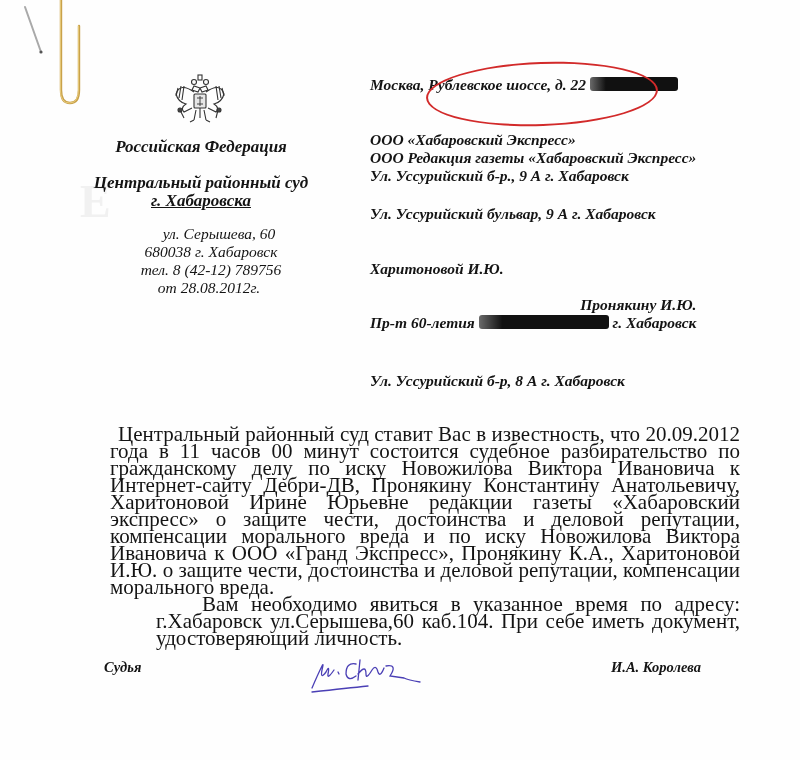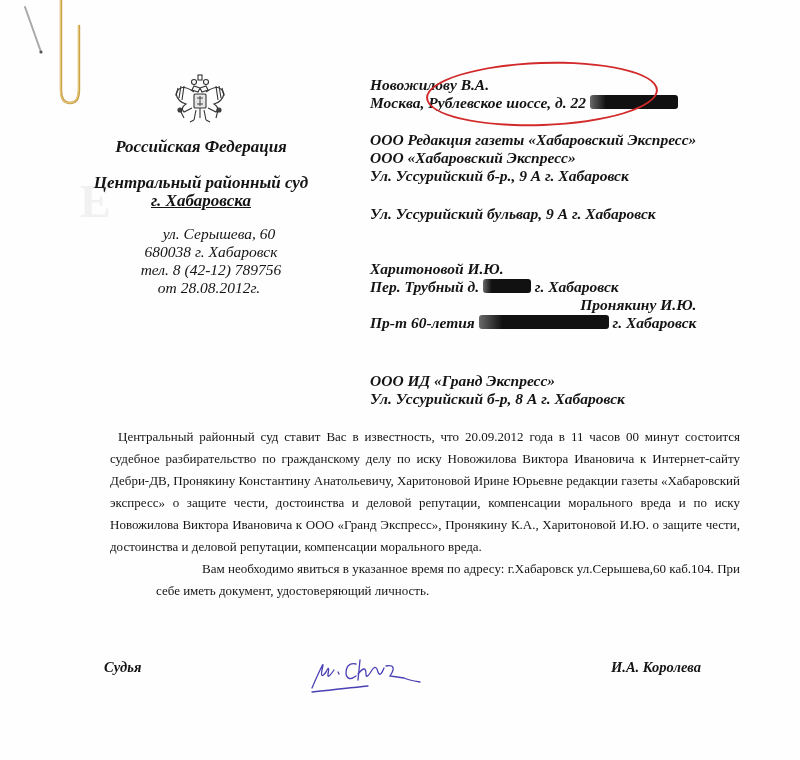--- a/index.html
+++ b/index.html
@@ -18,21 +18,21 @@
   .wire { position:absolute; left:22px; top:4px; width:24px; height:52px; }
   .emblem { position:absolute; left:172px; top:74px; width:56px; height:50px; }
   .left-col { position:absolute; left:86px; width:230px; text-align:center; font-style:italic; }
   .left-col .b { font-weight:bold; font-size:17px; }
   .left-col .r { font-size:15.5px; line-height:18px; }
   .right-col { position:absolute; left:370px; font-style:italic; font-weight:bold; font-size:15.5px; line-height:18px; white-space:nowrap; }
   .right-col .blk { position:absolute; left:0; white-space:nowrap; }
   .redact { display:inline-block; background:#111; height:14px; vertical-align:-1px; border-radius:3px; filter:blur(0.6px); }
   .redact.soft { background:linear-gradient(90deg,#6a6a6a 0%,#111 18%,#111 100%); }
   .oval { position:absolute; left:426px; top:62px; width:228px; height:60px; border:2.5px solid #d22a2a; border-radius:50%; transform:rotate(-2deg); }
-  .body-text { position:absolute; left:110px; top:426px; width:630px; font-size:13px; line-height:22px; text-align:justify; }
+  .body-text { position:absolute; left:110px; top:426px; width:630px; font-size:21px; line-height:17px; text-align:justify; }
   .body-text p { margin:0; }
   .body-text p.first { text-indent:8px; }
   .body-text p.second { text-indent:46px;margin-left:46px; }
   .sig-label { position:absolute; top:659px; font-style:italic; font-weight:bold; font-size:14.5px; }
   .signature { position:absolute; left:308px; top:652px; width:120px; height:45px; }
 </style>
 </head>
 <body>
 
 <div class="paper">
@@ -72,41 +72,38 @@
     <div class="b" style="position:absolute;top:173px;width:230px;">Центральный районный суд</div>
     <div class="b" style="position:absolute;top:191px;width:230px;text-decoration:underline;">г. Хабаровска</div>
     <div class="r" style="position:absolute;top:225px;left:18px;width:230px;">ул. Серышева, 60</div>
     <div class="r" style="position:absolute;top:243px;left:10px;width:230px;">680038 г. Хабаровск</div>
     <div class="r" style="position:absolute;top:261px;left:10px;width:230px;">тел. 8 (42-12) 789756</div>
     <div class="r" style="position:absolute;top:279px;left:8px;width:230px;">от 28.08.2012г.</div>
   </div>
 
   <div class="right-col">
     <div class="blk" style="top:76px;">
-      <div>Новожилову В.А.</div>
       <div><span>Москва, Рублевское шоссе, д. 22</span> <span class="redact soft" style="width:88px;"></span></div>
     </div>
     <div class="blk" style="top:131px;">
+      <div>ООО «Хабаровский Экспресс»</div>
       <div>ООО Редакция газеты «Хабаровский Экспресс»</div>
-      <div>ООО «Хабаровский Экспресс»</div>
       <div>Ул. Уссурийский б-р., 9 А г. Хабаровск</div>
     </div>
     <div class="blk" style="top:205px;left:4px;">
       <div style="margin-left:-4px;">Ул. Уссурийский бульвар, 9 А г. Хабаровск</div>
     </div>
     <div class="blk" style="top:260px;">
       <div>Харитоновой И.Ю.</div>
-      <div><span>Пер. Трубный д.</span> <span class="redact soft" style="width:48px;"></span> <span>г. Хабаровск</span></div>
     </div>
     <div class="blk" style="top:296px;text-align:right;">
       <div>Пронякину И.Ю.</div>
       <div><span>Пр-т 60-летия</span> <span class="redact soft" style="width:130px;"></span> <span>г. Хабаровск</span></div>
     </div>
     <div class="blk" style="top:372px;">
-      <div>ООО ИД «Гранд Экспресс»</div>
       <div>Ул. Уссурийский б-р, 8 А г. Хабаровск</div>
     </div>
   </div>
 
   <div class="oval"></div>
 
   <div class="body-text">
     <p class="first">Центральный районный суд ставит Вас в известность, что 20.09.2012 года в 11 часов 00 минут состоится судебное разбирательство по гражданскому делу по иску Новожилова Виктора Ивановича к Интернет-сайту Дебри-ДВ, Пронякину Константину Анатольевичу, Харитоновой Ирине Юрьевне редакции газеты «Хабаровский экспресс» о защите чести, достоинства и деловой репутации, компенсации морального вреда и по иску Новожилова Виктора Ивановича к ООО «Гранд Экспресс», Пронякину К.А., Харитоновой И.Ю. о защите чести, достоинства и деловой репутации, компенсации морального вреда.</p>
     <p class="second">Вам необходимо явиться в указанное время по адресу: г.Хабаровск ул.Серышева,60 каб.104. При себе иметь документ, удостоверяющий личность.</p>
   </div>

